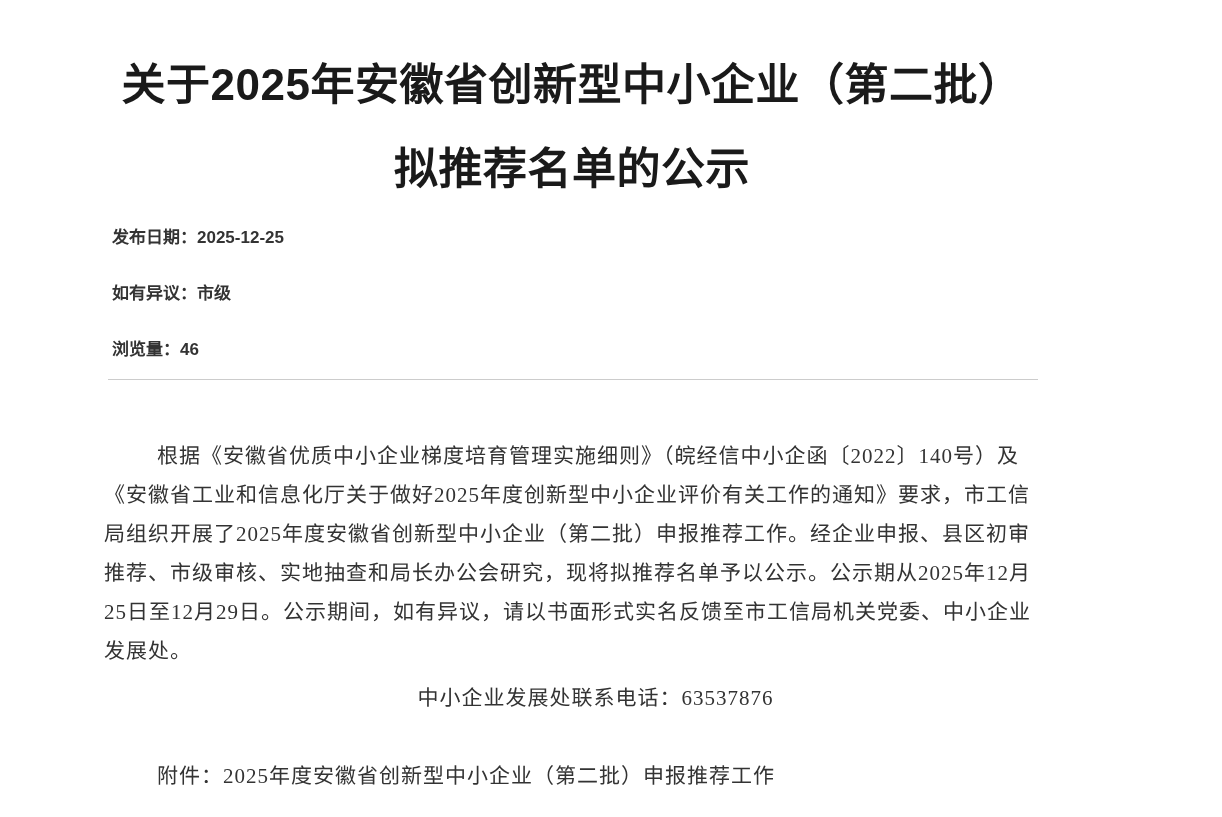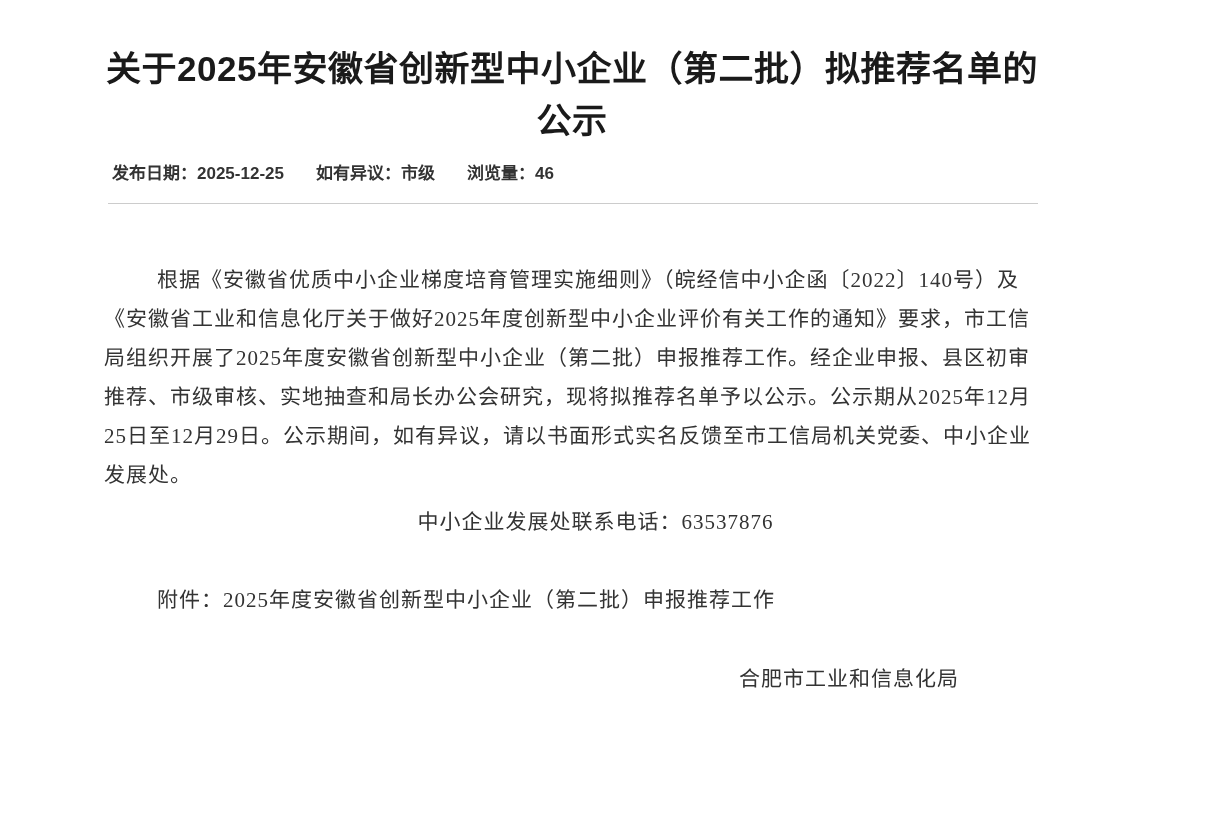--- a/index.html
+++ b/index.html
@@ -15,37 +15,38 @@
   }
   .container {
     position: absolute;
     left: 104px;
     top: 0;
     width: 936px;
   }
   .title {
     font-family: "Liberation Sans", "DejaVu Sans", sans-serif;
     font-weight: 700;
-    font-size: 35px;
-    line-height: 52px;
+    font-size: 44px;
+    line-height: 84px;
     color: #1a1a1a;
     text-align: center;
     margin: 43px 0 0 0;
     letter-spacing: 0.5px;
   }
   .meta {
     margin: 15px 0 0 8px;
     display: flex;
     gap: 32px;
     font-family: "Liberation Sans", "DejaVu Sans", sans-serif;
     font-weight: 700;
     font-size: 17px;
     line-height: 24px;
     color: #333333;
     white-space: nowrap;
+    flex-direction: column;
   }
   .divider {
     border: none;
     border-top: 1px solid #cccccc;
     width: 930px;
     margin: 17px 0 0 4px;
   }
   .article-body {
     margin-top: 57px;
     width: 930px;

